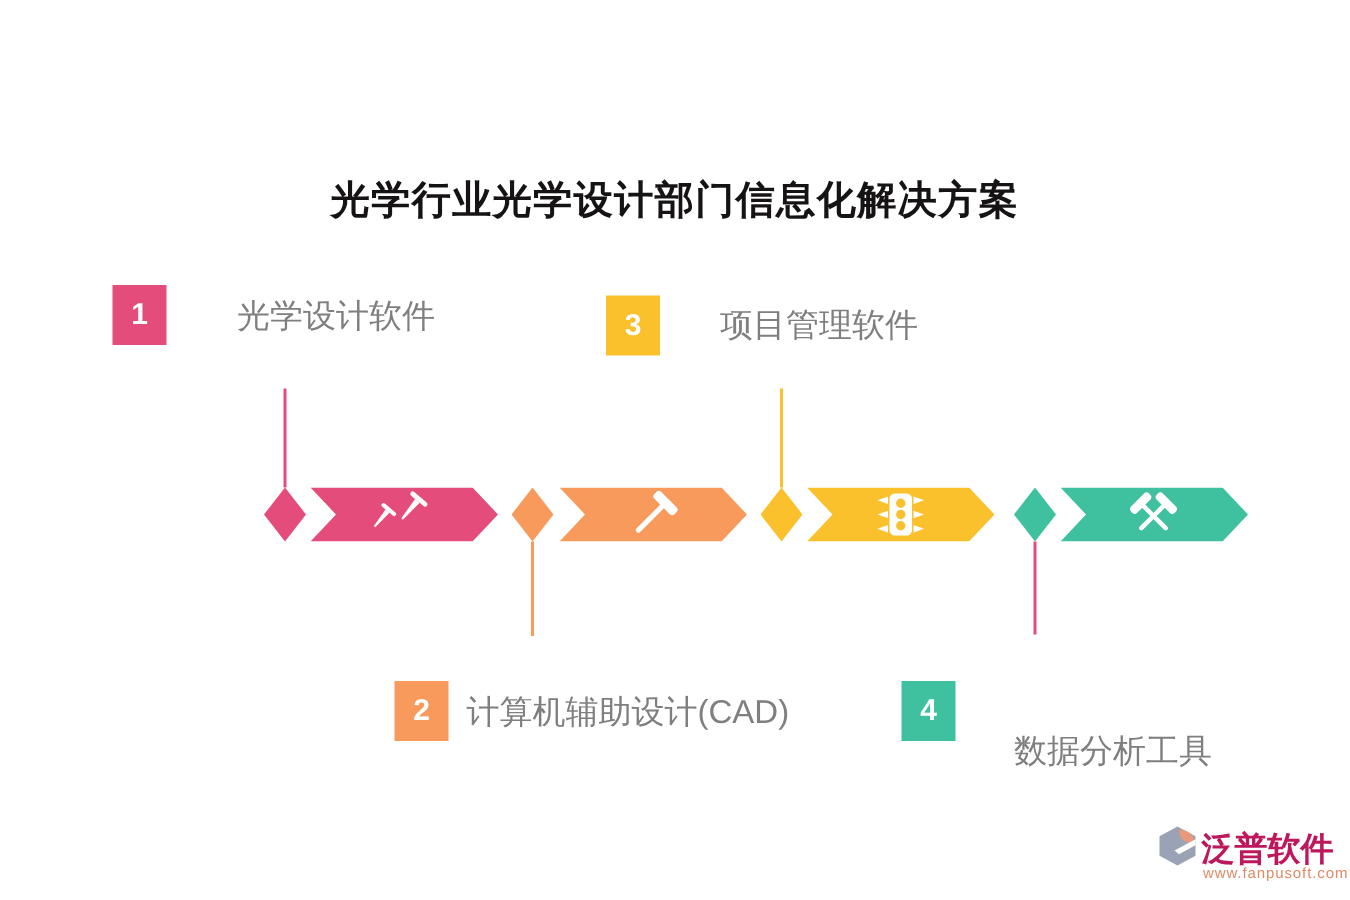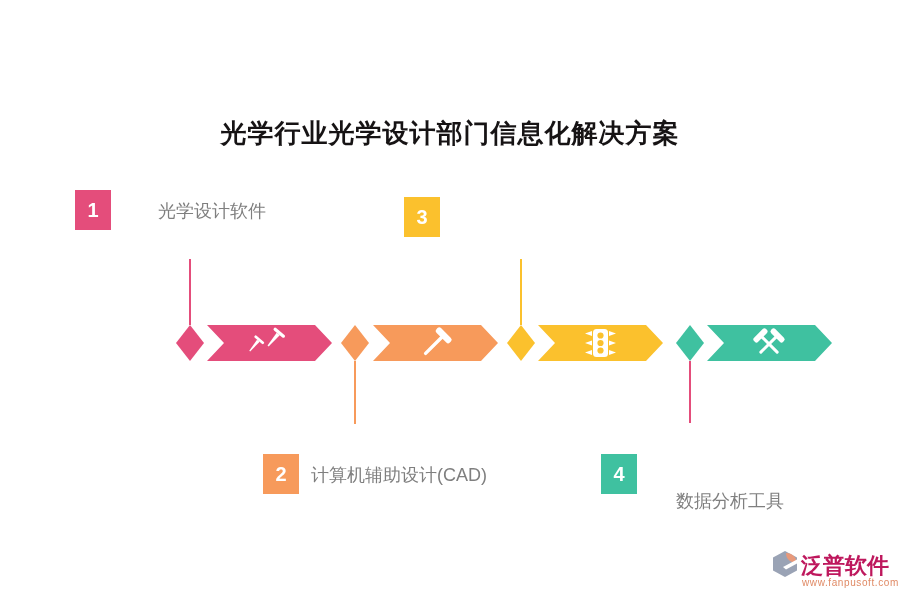--- a/index.html
+++ b/index.html
@@ -9,21 +9,21 @@
   }
   .title{
     position:absolute;top:116px;left:0;width:900px;margin:0;
     text-align:center;font-size:26px;font-weight:bold;color:#161314;letter-spacing:1px;
   }
   .badge{
     position:absolute;width:36px;height:40px;display:flex;align-items:center;justify-content:center;
     color:#ffffff;font-size:20px;font-weight:bold;
   }
   .step-label{
-    position:absolute;font-size:18px;color:#7f7f7f;line-height:22px;white-space:nowrap;
+    position:absolute;font-size:22px;color:#7f7f7f;line-height:22px;white-space:nowrap;
   }
   .vline{position:absolute;width:2px;}
   .diamond,.arrow{position:absolute;display:block;}
   .bg-pink{background:#e44d7b;}
   .bg-orange{background:#f79a5b;}
   .bg-yellow{background:#fbc12d;}
   .bg-teal{background:#3fc1a0;}
   .watermark-brand{
     position:absolute;left:801px;top:551px;font-size:22px;font-weight:bold;color:#be185d;white-space:nowrap;
   }
@@ -40,20 +40,21 @@
   <h1 class="title">光学行业光学设计部门信息化解决方案</h1>
 
   <div class="badge bg-pink" style="left:75px;top:190px;">
     <span>1</span>
   </div>
   <div class="step-label" style="left:158px;top:200px;">光学设计软件</div>
 
   <div class="badge bg-yellow" style="left:404px;top:197px;">
     <span>3</span>
   </div>
+  <div class="step-label" style="left:480px;top:206px;">项目管理软件</div>
 
   <div class="badge bg-orange" style="left:263px;top:454px;">
     <span>2</span>
   </div>
   <div class="step-label" style="left:311px;top:464px;">计算机辅助设计(CAD)</div>
 
   <div class="badge bg-teal" style="left:601px;top:454px;">
     <span>4</span>
   </div>
   <div class="step-label" style="left:676px;top:490px;">数据分析工具</div>

